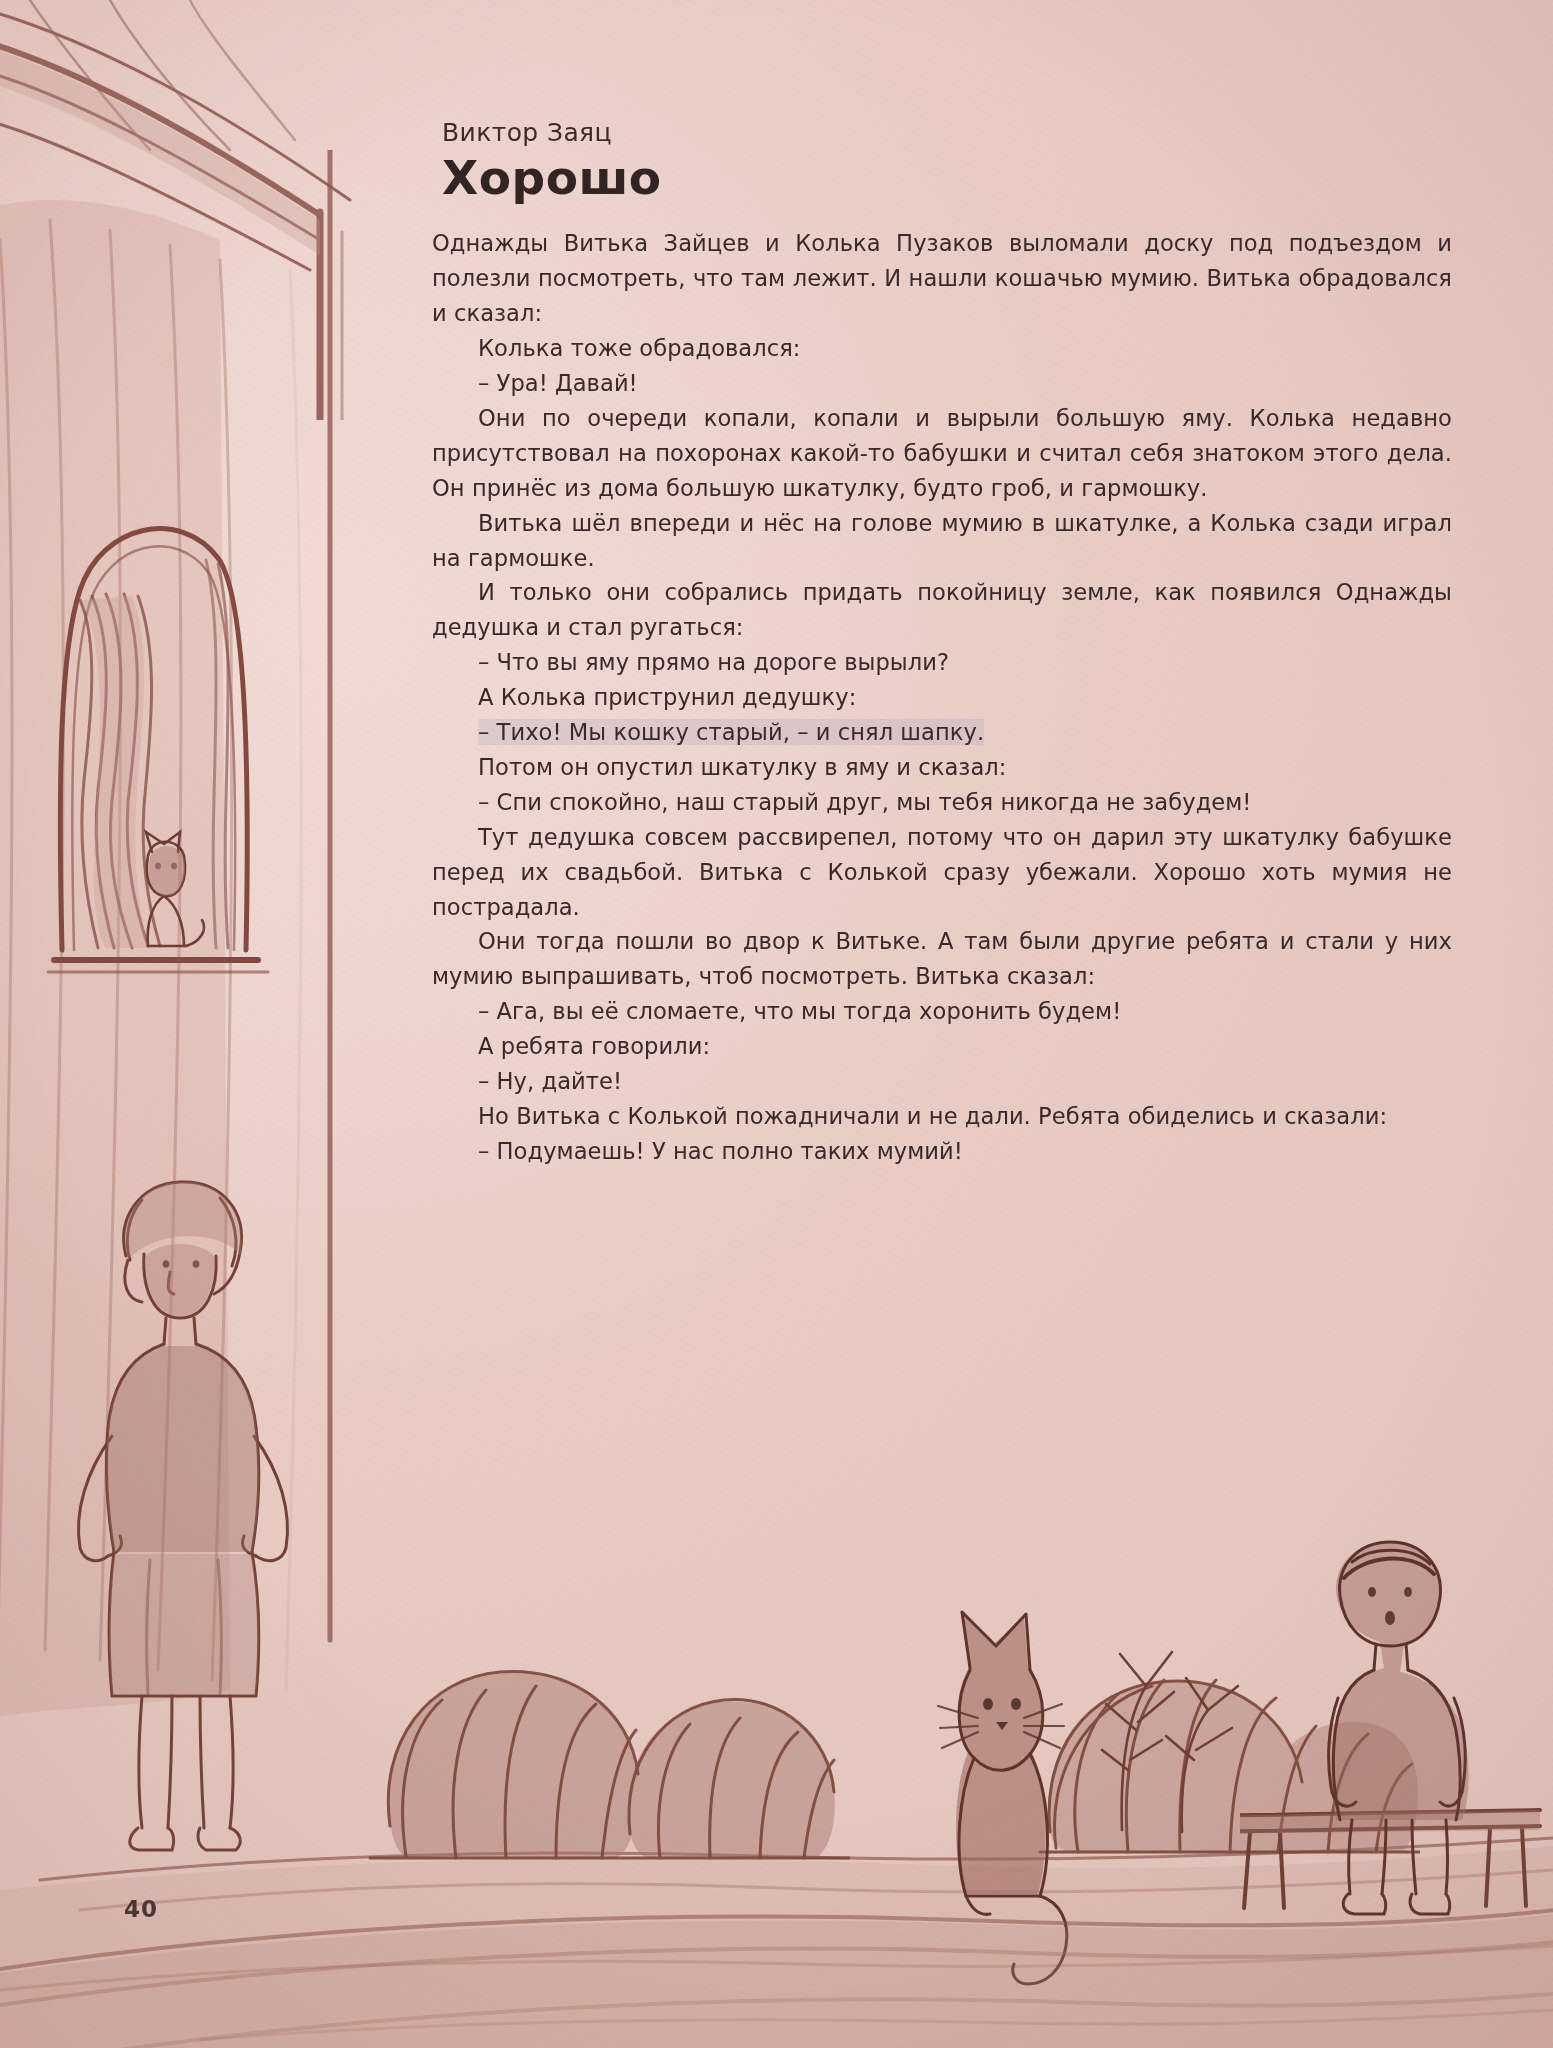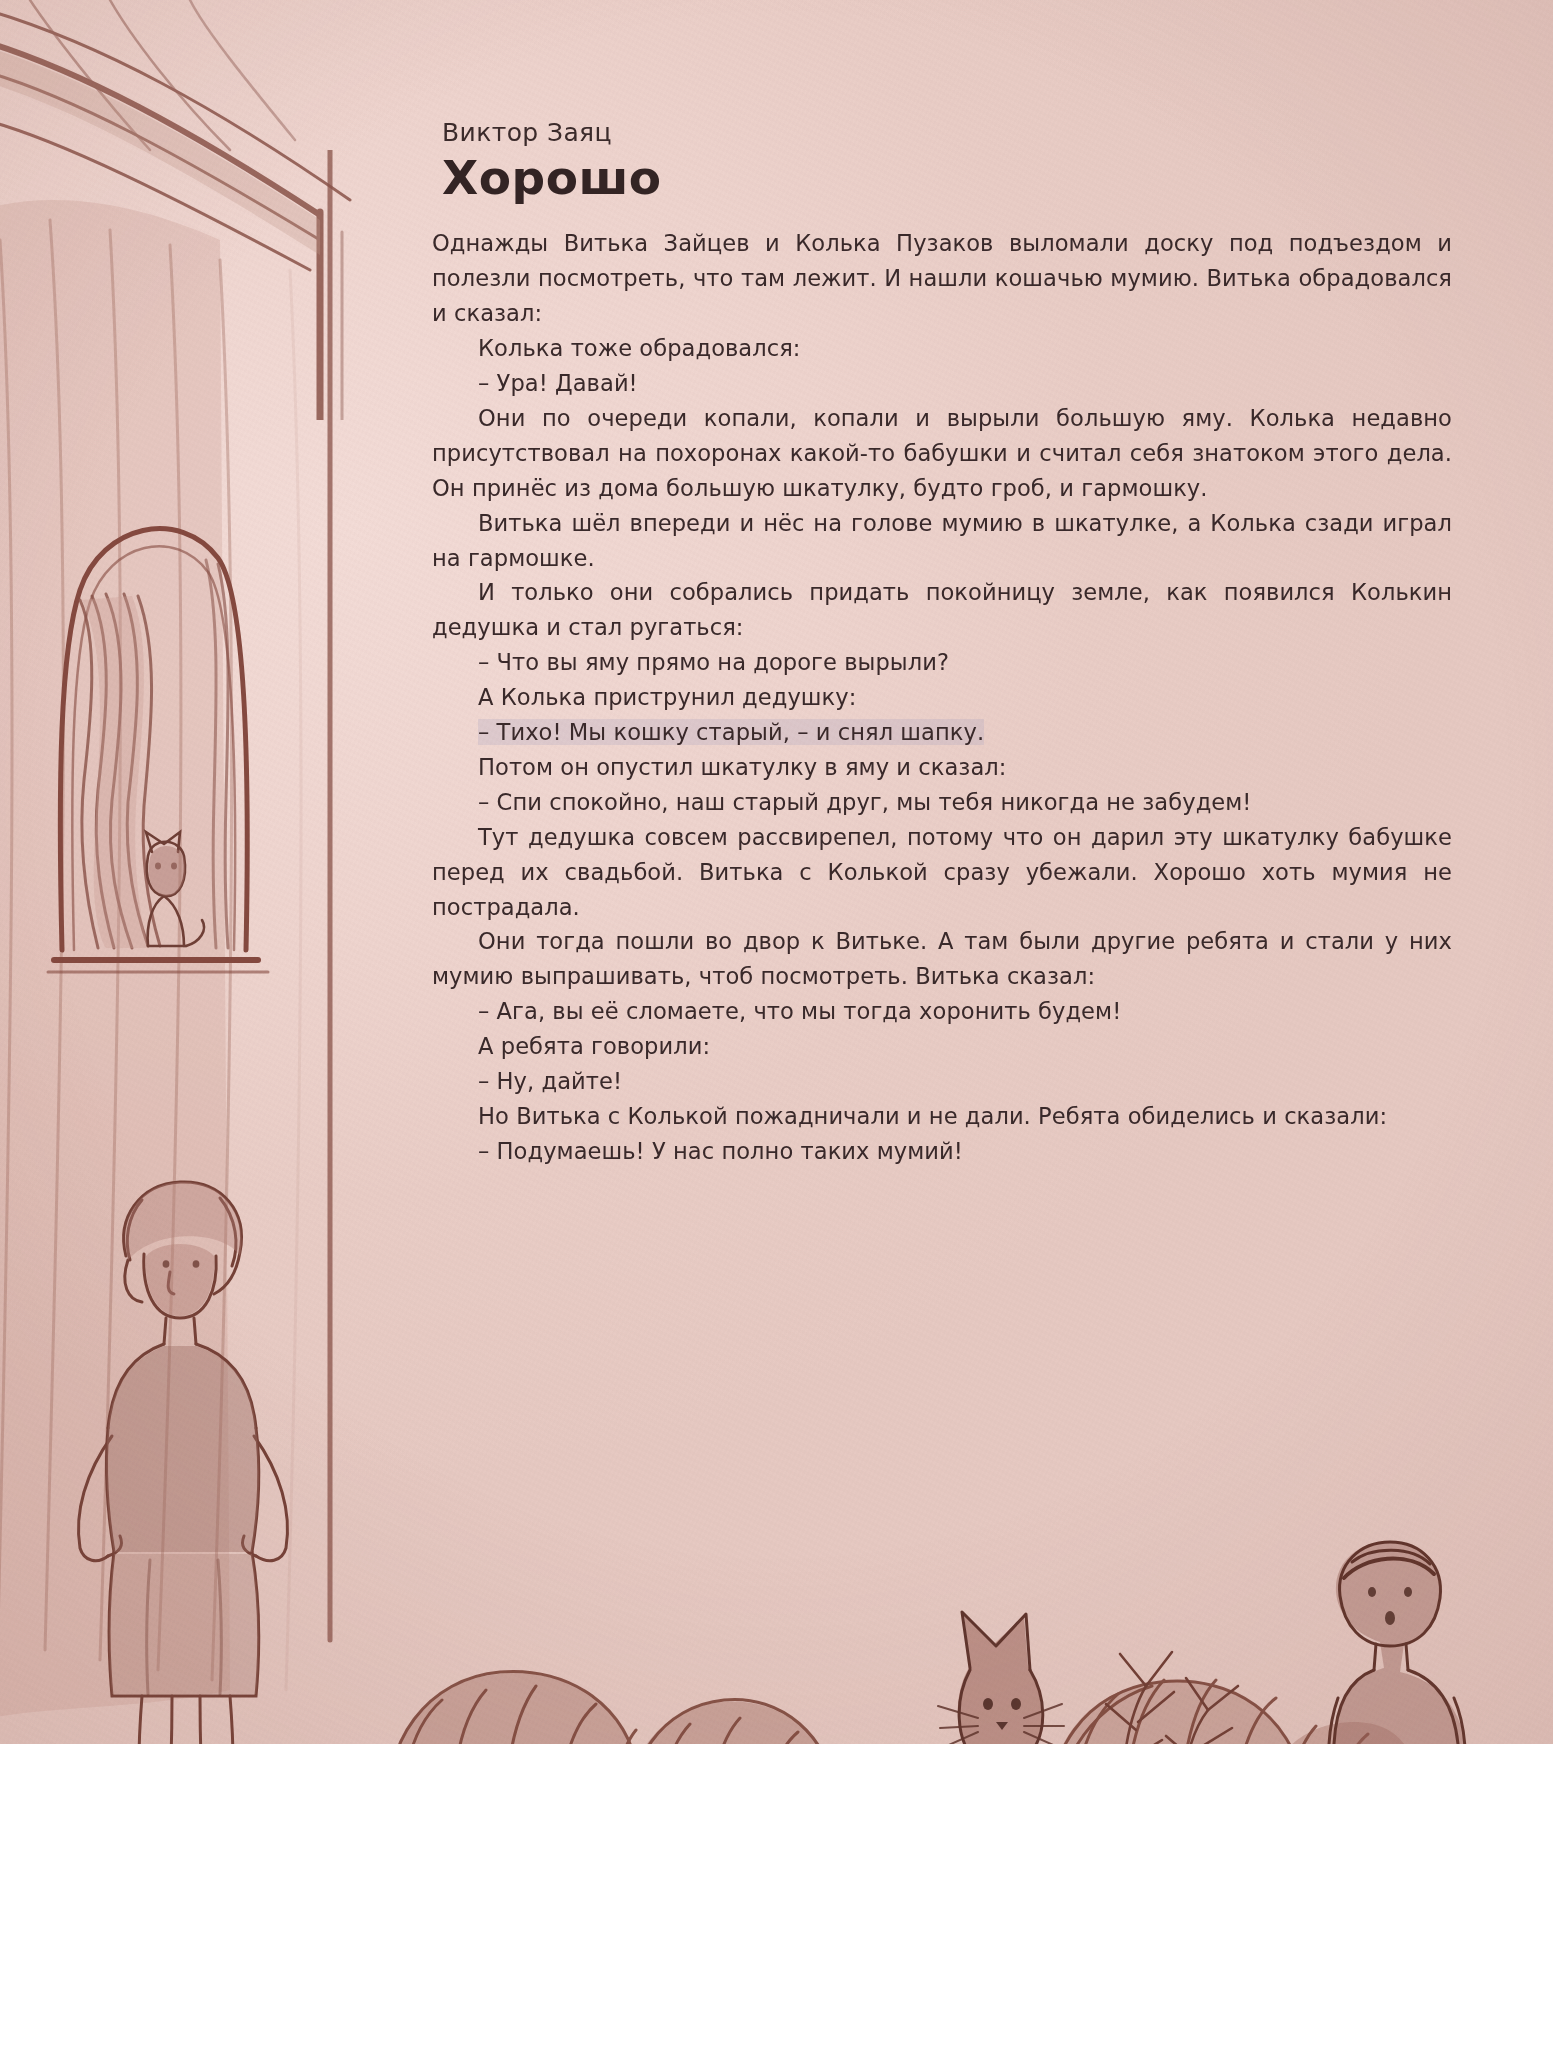--- a/index.html
+++ b/index.html
@@ -3,21 +3,21 @@
 <meta charset="utf-8">
 <style>
   html, body {
     margin: 0;
     padding: 0;
     background: #ffffff;
   }
   .page {
     position: relative;
     width: 1553px;
-    height: 1744px;
+    height: 2048px;
     overflow: hidden;
     background:
       radial-gradient(ellipse 70% 55% at 22% 30%, #f3dcd7 0%, #eed4ce 45%, #e9cdc6 70%, #e6c9c2 100%),
       linear-gradient(180deg, #f6e3df 0%, #efd7d1 40%, #ead0c9 75%, #e3c6bf 100%);
     font-family: "DejaVu Sans", sans-serif;
     color: #3a2b2b;
   }
   
   .grain {
     position: absolute;
@@ -381,21 +381,21 @@
 
   <div class="text-col">
     <div class="byline">Виктор Заяц</div>
     <h1 class="title">Хорошо</h1>
     <div class="body">
         <p class="flush">Однажды Витька Зайцев и Колька Пузаков выломали доску под подъездом и полезли посмотреть, что там лежит. И нашли кошачью мумию. Витька обрадовался и сказал:</p>
         <p class="indent">Колька тоже обрадовался:</p>
         <p class="indent">– Ура! Давай!</p>
         <p class="indent">Они по очереди копали, копали и вырыли большую яму. Колька недавно присутствовал на похоронах какой-то бабушки и считал себя знатоком этого дела. Он принёс из дома большую шкатулку, будто гроб, и гармошку.</p>
         <p class="indent">Витька шёл впереди и нёс на голове мумию в шкатулке, а Колька сзади играл на гармошке.</p>
-        <p class="indent">И только они собрались придать покойницу земле, как появился Колькин дедушка и стал ругаться:</p>
+        <p class="indent">И только они собрались придать покойницу земле, как появился Однажды дедушка и стал ругаться:</p>
         <p class="indent">– Что вы яму прямо на дороге вырыли?</p>
         <p class="indent">А Колька приструнил дедушку:</p>
         <p class="indent"><span class="highlight-line">– Тихо! Мы кошку старый, – и снял шапку.</span></p>
         <p class="indent">Потом он опустил шкатулку в яму и сказал:</p>
         <p class="indent">– Спи спокойно, наш старый друг, мы тебя никогда не забудем!</p>
         <p class="indent">Тут дедушка совсем рассвирепел, потому что он дарил эту шкатулку бабушке перед их свадьбой. Витька с Колькой сразу убежали. Хорошо хоть мумия не пострадала.</p>
         <p class="indent">Они тогда пошли во двор к Витьке. А там были другие ребята и стали у них мумию выпрашивать, чтоб посмотреть. Витька сказал:</p>
         <p class="indent">– Ага, вы её сломаете, что мы тогда хоронить будем!</p>
         <p class="indent">А ребята говорили:</p>
         <p class="indent">– Ну, дайте!</p>

